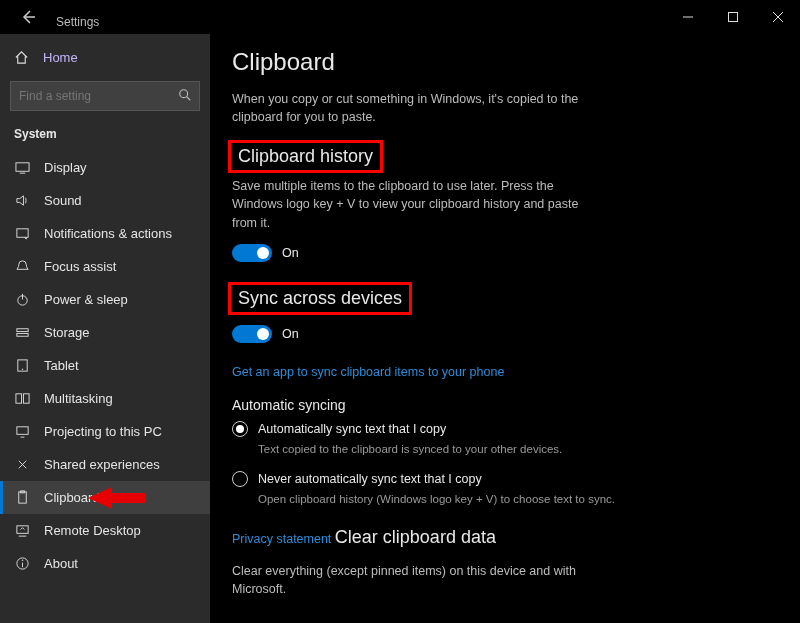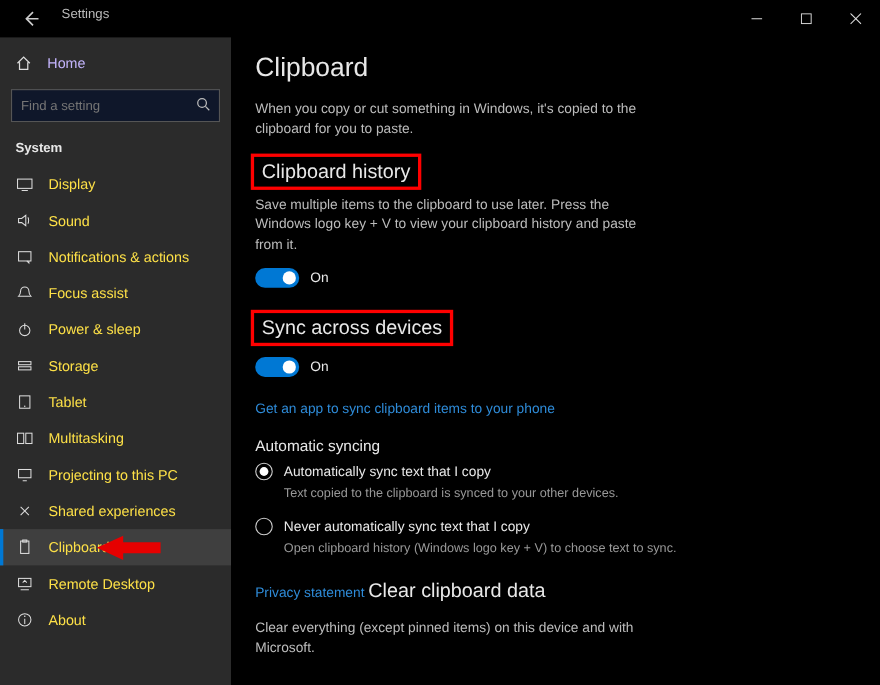--- a/index.html
+++ b/index.html
@@ -1,33 +1,33 @@
 <!DOCTYPE html>
 <html><head>
 <meta charset="utf-8">
 <style>
   * { margin: 0; padding: 0; box-sizing: border-box; font-family: "Segoe UI", Arial, sans-serif; }
   html, body { width: 800px; height: 623px; background: #000; color: #fff; overflow: hidden; }
   .window { display: flex; flex-direction: column; width: 100%; height: 100%; background: #000; }
   
   .titlebar { display: flex; align-items: center; height: 34px; width: 100%; color: #bbb; }
-  .titlebar-left { display: flex; align-items: flex-start; gap: 16px; padding-left: 16px; font-size: 12px; }
+  .titlebar-left { display: flex; align-items: flex-end; gap: 16px; padding-left: 16px; font-size: 12px; }
   .titlebar-left .back { display: inline-flex; align-items: center; justify-content: center; width: 24px; height: 24px; }
   .titlebar-buttons { margin-left: auto; display: flex; }
   .titlebar-buttons .btn { width: 45px; height: 34px; display: flex; align-items: center; justify-content: center; font-size: 10px; color: #ddd; }
   
   .body { flex: 1; display: flex; min-height: 0; }
   .sidebar { width: 210px; background: #2b2b2b; padding: 8px 0 0 0; display: flex; flex-direction: column; }
   .sidebar .home { display: flex; align-items: center; gap: 14px; padding: 8px 14px; font-size: 13px; color: #c4b5fd; }
   .search { margin: 8px 10px 10px 10px; position: relative; }
-  .search input { width: 100%; height: 30px; background: #0f172a; border: 1px solid #555; color: #ccc; padding: 0 30px 0 8px; font-size: 12px; }
+  .search input { width: 100%; height: 30px; background: #404040; border: 1px solid #555; color: #ccc; padding: 0 30px 0 8px; font-size: 12px; }
   .search .icon { position: absolute; right: 8px; top: 7px; color: #aaa; font-size: 14px; }
   .section-label { font-size: 12px; font-weight: 600; color: #e8e8e8; padding: 6px 8px 10px 14px; }
   .nav { display: flex; flex-direction: column; }
-  .nav-item { display: flex; align-items: center; gap: 14px; padding: 9px 14px; font-size: 13px; color: #fde047; position: relative; cursor: default; }
+  .nav-item { display: flex; align-items: center; gap: 14px; padding: 9px 14px; font-size: 13px; color: #e5e5e5; position: relative; cursor: default; }
   .nav-item.selected { background: #3f3f3f; }
   .nav-item.selected::before { content: ""; position: absolute; left: 0; top: 0; bottom: 0; width: 3px; background: #0078d4; }
   .nav-item .icon { width: 16px; text-align: center; display: inline-flex; align-items: center; justify-content: center; }
   .arrow-annot { position: absolute; left: 88px; top: 3px; pointer-events: none; }
   
   .content { flex: 1; padding: 14px 22px; overflow: auto; color: #e8e8e8; font-size: 12.5px; }
   .content h1 { font-size: 24px; font-weight: 400; margin-bottom: 14px; }
   .content h2 { font-size: 18px; font-weight: 400; margin: 6px 0 8px 0; display: inline-block; }
   .content h3 { font-size: 14px; font-weight: 400; margin: 2px 0 8px 0; }
   .desc { color: #bcbcbc; line-height: 1.45; max-width: 360px; margin-bottom: 12px; }

